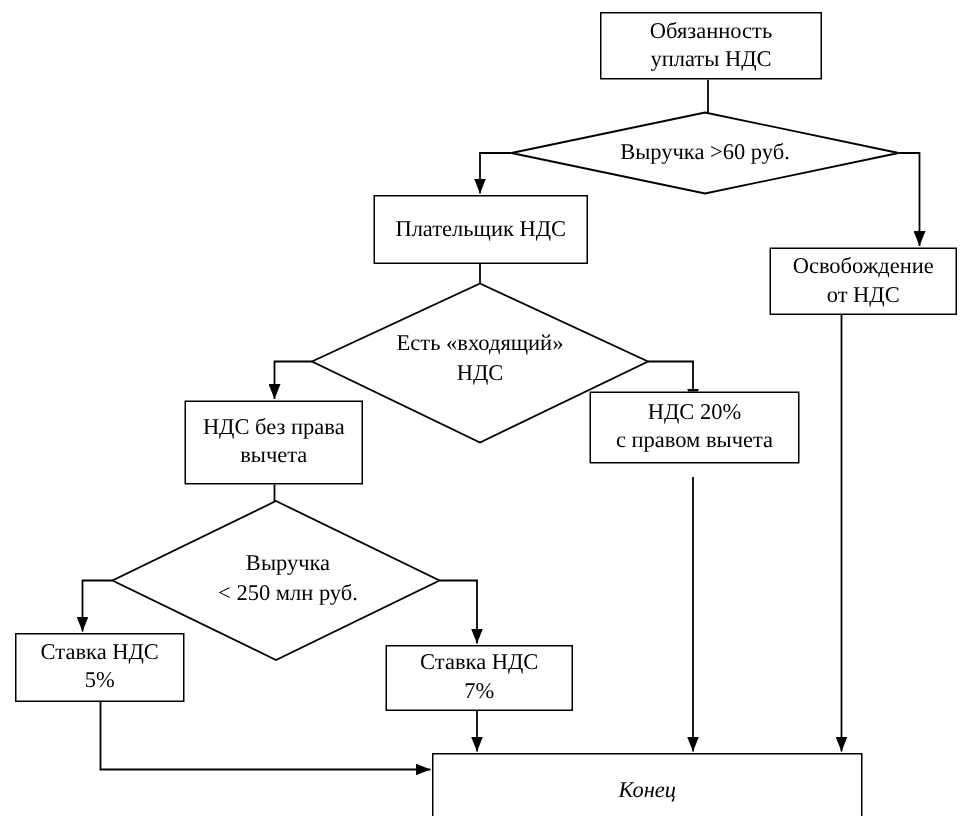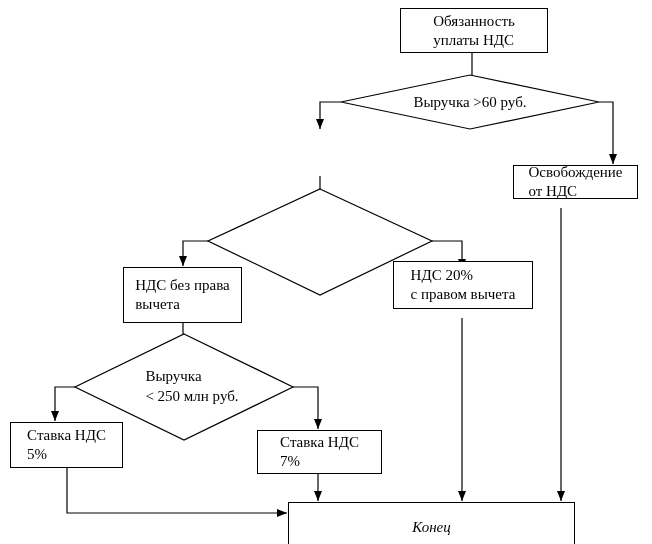--- a/index.html
+++ b/index.html
@@ -20,30 +20,30 @@
   }
   .node {
     position: absolute;
     z-index: 2;
     box-sizing: border-box;
     border: 1.5px solid #000000;
     background: #ffffff;
     display: flex;
     align-items: center;
     justify-content: center;
-    text-align: left;
+    text-align: center;
     font-size: 15px;
     line-height: 19px;
     white-space: pre-line;
   }
   .diamond-label {
     position: absolute;
     z-index: 2;
     transform: translate(-50%, -50%);
-    text-align: left;
+    text-align: center;
     font-size: 15px;
     line-height: 20px;
     white-space: pre-line;
     pointer-events: none;
   }
   polygon.decision { fill: #ffffff; stroke: #000000; stroke-width: 1.2; }
   polyline.conn { fill: none; stroke: #000000; stroke-width: 1.2; }
 </style>
 </head>
 <body>
@@ -72,37 +72,40 @@
     <polyline class="conn" points="561,208 561,501" marker-end="url(#arrow)"></polyline>
 
     <polygon class="decision" points="470,75 599,102 470,129 341,102"></polygon>
     <polygon class="decision" points="320,189 432,241 320,295 208,241"></polygon>
     <polygon class="decision" points="184,334 293,387 184,440 75,387"></polygon>
   </svg>
 
   <div class="node" style="left:400px; top:8px; width:148px; height:45px;">Обязанность
 уплаты НДС</div>
 
+  <div class="node" style="left:249px; top:130px; width:143px; height:46px;">Плательщик НДС</div>
 
-  <div class="node" style="left:513px; top:165px; width:125px; height:34px;">Освобождение
+  <div class="node" style="left:513px; top:165px; width:125px; height:45px;">Освобождение
 от НДС</div>
 
   <div class="node" style="left:123px; top:267px; width:119px; height:56px;">НДС без права
 вычета</div>
 
   <div class="node" style="left:393px; top:261px; width:140px; height:48px;">НДС 20%
 с правом вычета</div>
 
   <div class="node" style="left:10px; top:422px; width:113px; height:46px;">Ставка НДС
 5%</div>
 
   <div class="node" style="left:257px; top:430px; width:125px; height:44px;">Ставка НДС
 7%</div>
 
   <div class="node" style="left:288px; top:502px; width:287px; height:50px;font-style:italic;">Конец</div>
 
   <div class="diamond-label" style="left:470px; top:102px;">Выручка &gt;60 руб.</div>
 
+  <div class="diamond-label" style="left:320px; top:239px;">Есть «входящий»
+НДС</div>
 
   <div class="diamond-label" style="left:192px; top:386px;">Выручка
 &lt; 250 млн руб.</div>
 
 </div>
 
 </body></html>

